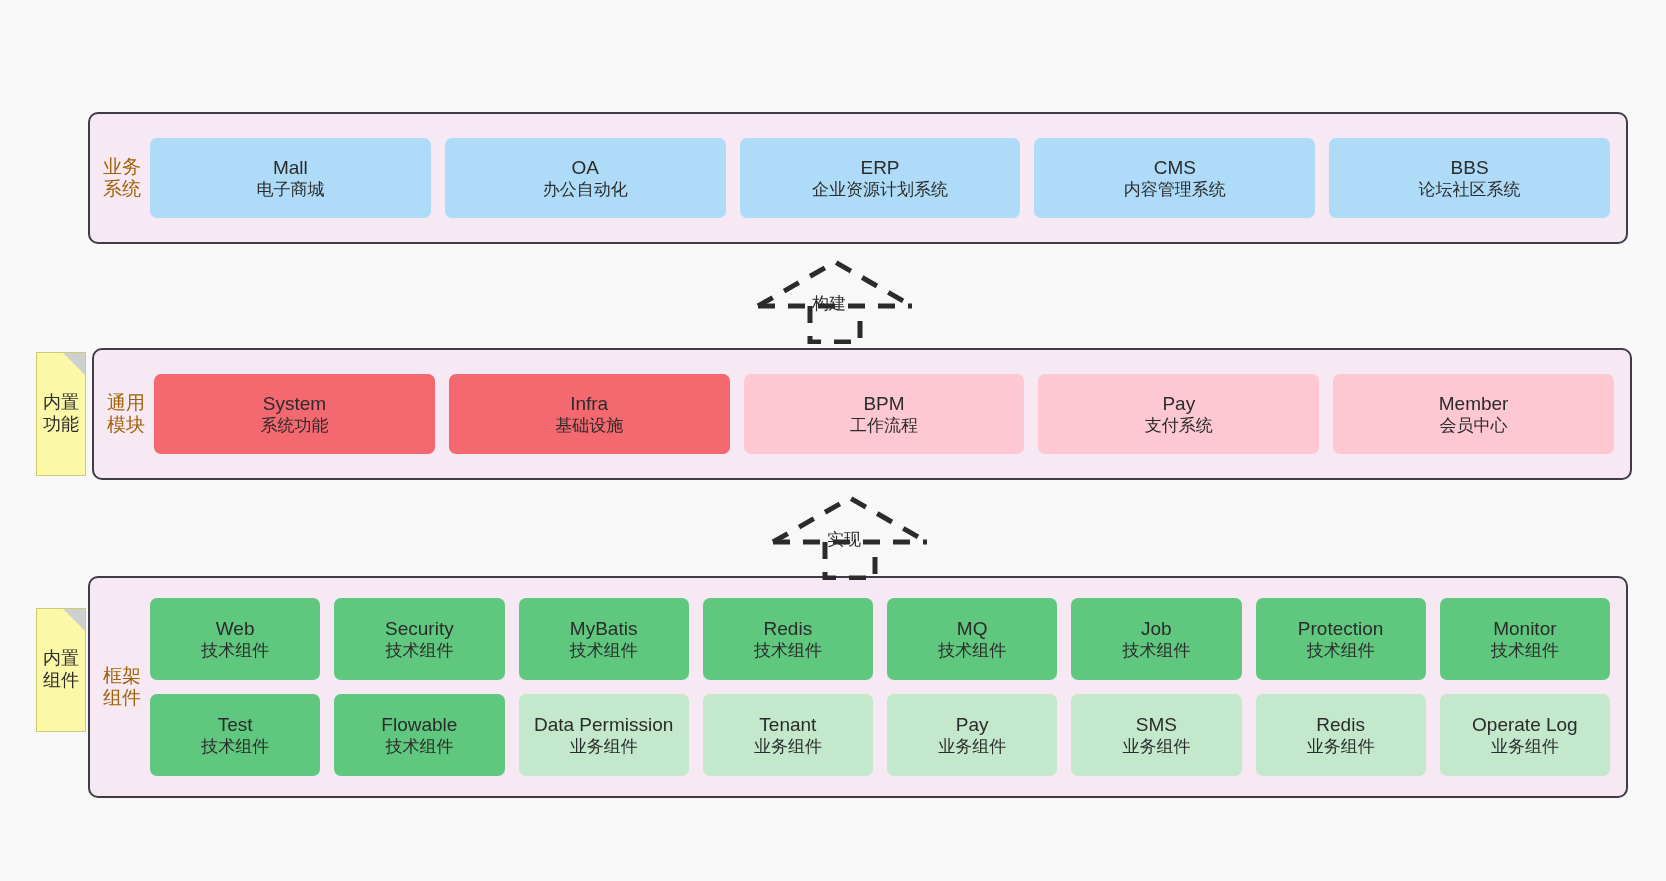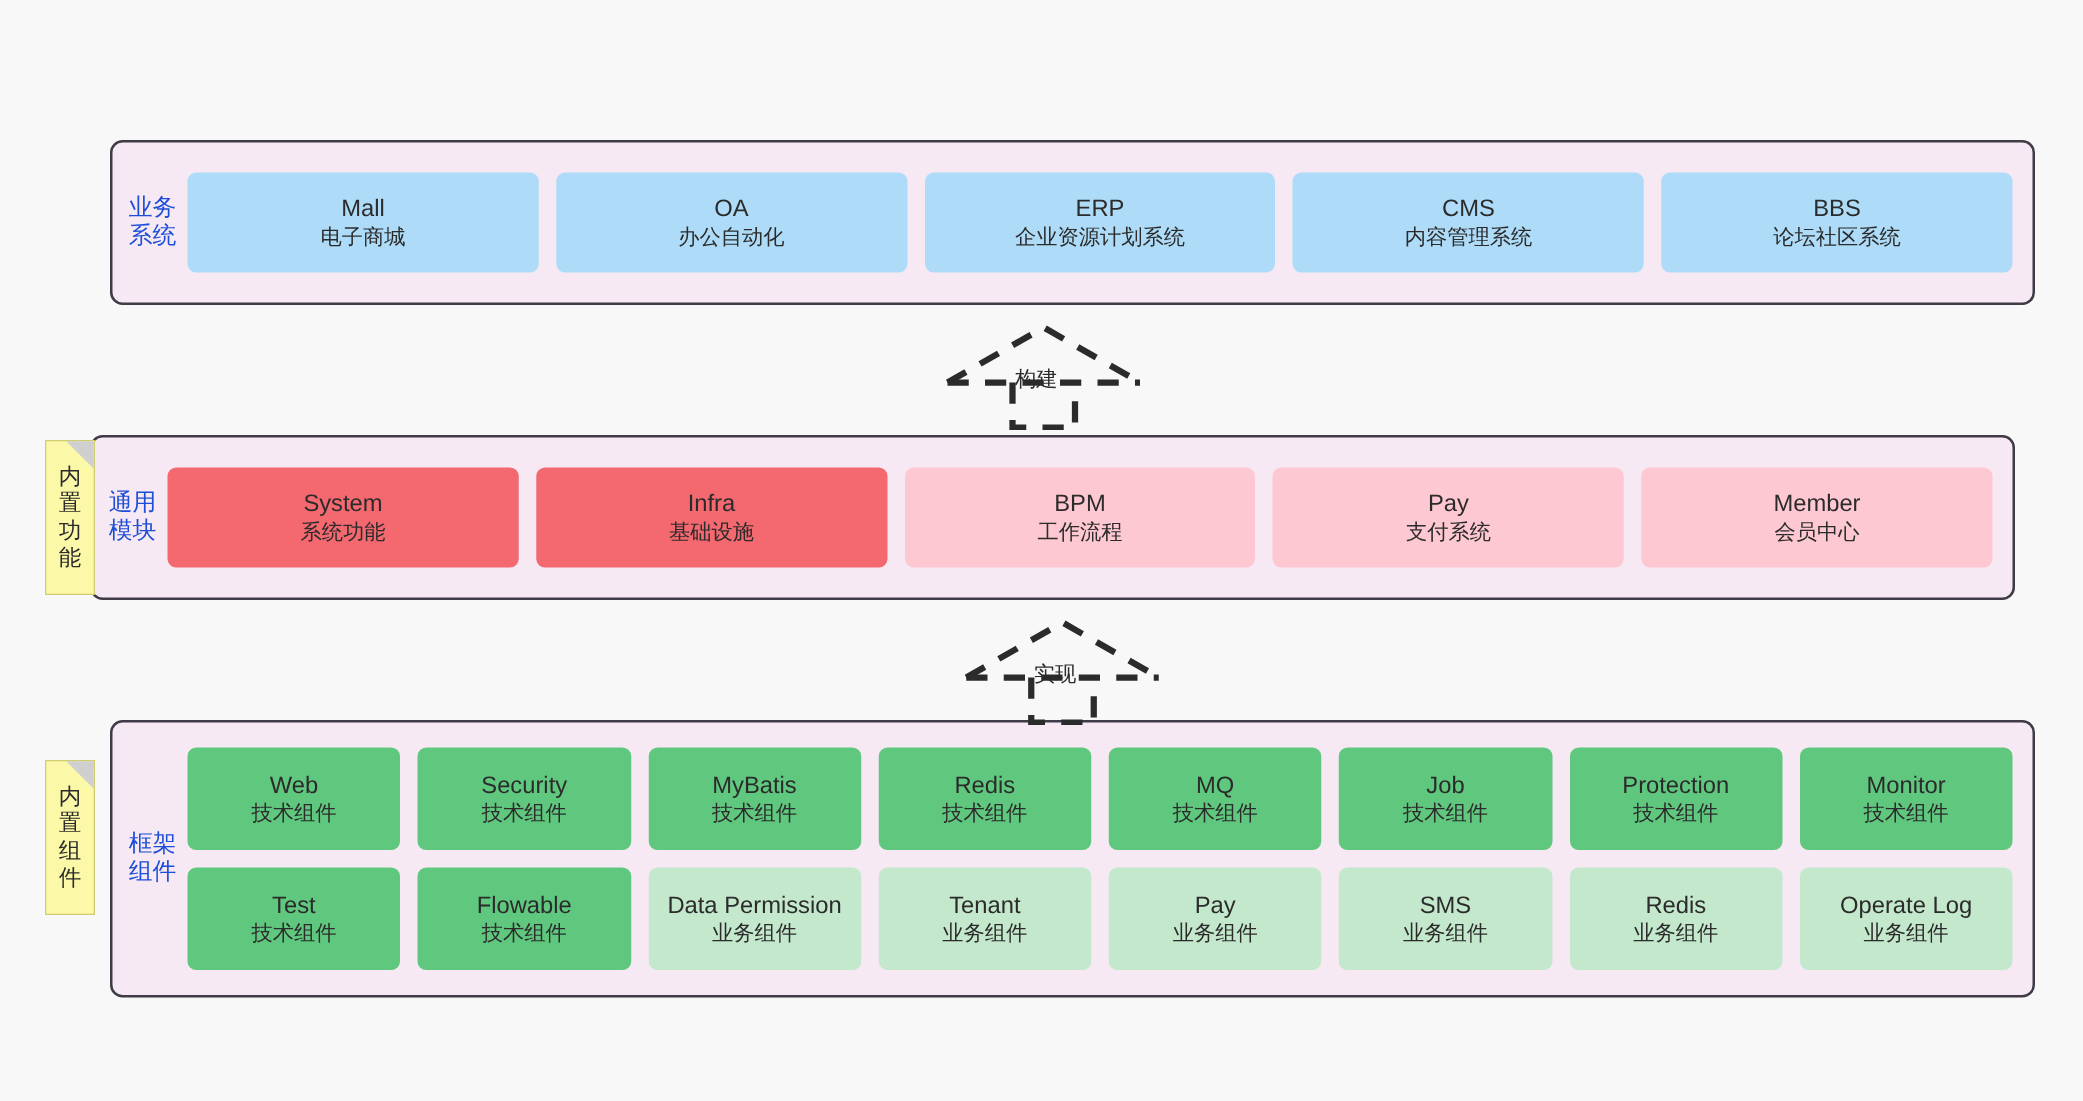--- a/index.html
+++ b/index.html
@@ -24,21 +24,21 @@
     border: 2px solid #3f3b47;
     border-radius: 10px;
     display: flex;
     align-items: center;
   }
   .layer-title {
     flex: 0 0 auto;
     width: 40px;
     margin-left: 12px;
     font-size: 19px;
-    color: #1d4ed8;
+    color: #a16207;
     line-height: 1.18;
     letter-spacing: 0;
     text-align: center;
     writing-mode: horizontal-tb;
     word-break: break-all;
     white-space: normal;
   }
   .boxes {
     flex: 1 1 auto;
     display: flex;
@@ -69,30 +69,30 @@
   .fill-blue       { background: #aedcf8; }
   .fill-red        { background: #f46870; }
   .fill-pink       { background: #fdc8d1; }
   .fill-green      { background: #5fc87e; }
   .fill-greenlight { background: #c3e8cc; }
 
   
   #layer-business { left: 88px;  top: 112px; width: 1540px; height: 132px; }
   #layer-business .boxes .node { height: 80px; justify-content: center; }
 
-  #layer-common   { left: 72px;  top: 348px; width: 1540px; height: 132px; }
+  #layer-common   { left: 92px;  top: 348px; width: 1540px; height: 132px; }
   #layer-common .boxes .node { height: 80px; }
 
   #layer-framework{ left: 88px;  top: 576px; width: 1540px; height: 222px; }
   #layer-framework .boxes .node { height: 82px; }
 
   
   .sticky {
     position: absolute;
-    width: 40px;
+    width: 50px;
     background: #fbf8a8;
     border: 1px solid #cfcb70;
     font-size: 18px;
     color: #2b2b2b;
     line-height: 1.2;
     text-align: center;
     display: flex;
     align-items: center;
     justify-content: center;
     word-break: break-all;

